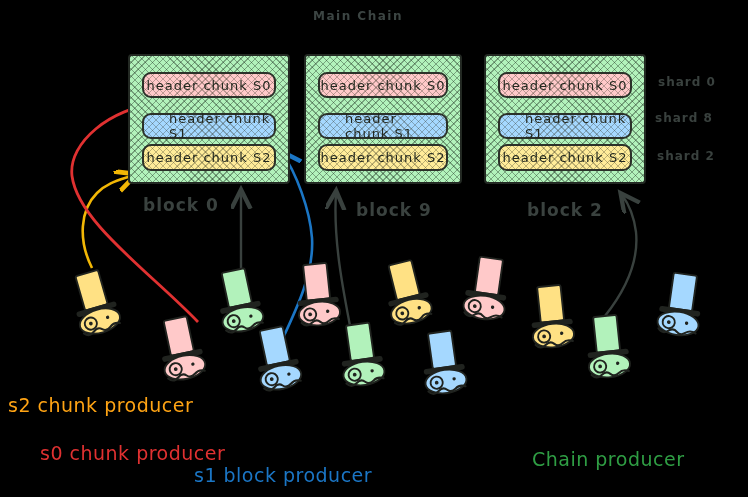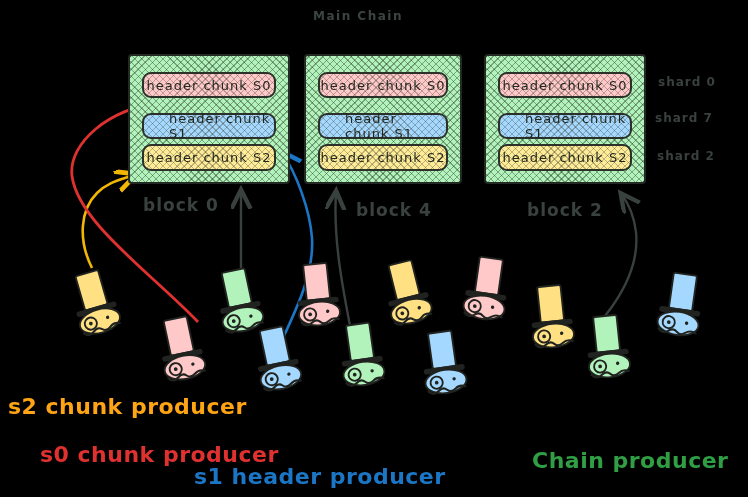--- a/index.html
+++ b/index.html
@@ -26,21 +26,21 @@
   .chunk.s0{top:16px;background-color:#ffc9c9;}
   .chunk.s1{top:57px;background-color:#a5d8ff;padding-left:25px;}
   .chunk.s2{top:88px;height:27px;background-color:#ffec99;}
   .chunk.s0,.chunk.s1,.chunk.s2{
     background-image:
       repeating-linear-gradient(45deg, rgba(40,40,25,.30) 0 1px, transparent 1px 5px),
       repeating-linear-gradient(-45deg, rgba(40,40,25,.30) 0 1px, transparent 1px 5px);
   }
   .block-label{font-size:17px;letter-spacing:1px;color:#3a423f;font-weight:bold;}
   .shard-label{font-size:12px;letter-spacing:1px;color:#39413e;font-weight:bold;}
-  .legend{font-size:22px;font-weight:bold;letter-spacing:.5px;}
+  .legend{font-size:19px;font-weight:normal;letter-spacing:.5px;}
   #arrows{position:absolute;left:0;top:0;}
   .producer{position:absolute;width:60px;transform:rotate(var(--rot,0deg));}
   .producer svg{display:block;width:60px;height:auto;}
 </style>
 </head>
 <body>
 
 <div class="stage">
 
   <svg id="arrows" width="748" height="497">
@@ -80,25 +80,25 @@
     <div class="chunk s2">header chunk S2</div>
   </div>
 
   <div class="block" style="left:484px;width:162px">
     <div class="chunk s0">header chunk S0</div>
     <div class="chunk s1">header chunk S1</div>
     <div class="chunk s2">header chunk S2</div>
   </div>
 
   <div class="lbl block-label" style="left:143px;top:195px">block 0</div>
-  <div class="lbl block-label" style="left:356px;top:200px">block 4</div>
+  <div class="lbl block-label" style="left:356px;top:200px">block 9</div>
   <div class="lbl block-label" style="left:527px;top:200px">block 2</div>
 
   <div class="lbl shard-label" style="left:658px;top:75px">shard 0</div>
-  <div class="lbl shard-label" style="left:655px;top:111px">shard 7</div>
+  <div class="lbl shard-label" style="left:655px;top:111px">shard 8</div>
   <div class="lbl shard-label" style="left:657px;top:149px">shard 2</div>
 
   <div class="producer" style="left: 66px; top: 270px; --rot: -16deg; --hat: #ffe184;">
   <svg viewBox="0 0 64 80" xmlns="http://www.w3.org/2000/svg">
     <g>
       <rect x="20" y="2" width="25" height="38" rx="2" style="fill:var(--hat)" stroke="#20231f" stroke-width="2"></rect>
       <path d="M13 42 L51 42" stroke="#20231f" stroke-width="6" stroke-linecap="round"></path>
       <ellipse cx="32" cy="55" rx="22" ry="12.5" style="fill:var(--hat)" stroke="#20231f" stroke-width="2"></ellipse>
       <circle cx="22" cy="55" r="6.5" fill="none" stroke="#20231f" stroke-width="2"></circle>
       <circle cx="22" cy="55" r="2" fill="#20231f"></circle>
@@ -246,16 +246,16 @@
       <circle cx="22" cy="55" r="6.5" fill="none" stroke="#20231f" stroke-width="2"></circle>
       <circle cx="22" cy="55" r="2" fill="#20231f"></circle>
       <circle cx="41" cy="53.5" r="1.8" fill="#20231f"></circle>
       <path d="M12 63 Q17 69 23 64 Q28 60 32 64 Q36 68 41 64 Q46 60 52 63" fill="none" stroke="#20231f" stroke-width="2.2" stroke-linecap="round"></path>
     </g>
   </svg>
 </div>
 
   <div class="lbl legend" style="left: 8px; top: 394px; color: rgb(255, 164, 20);">s2 chunk producer</div>
   <div class="lbl legend" style="left: 40px; top: 442px; color: rgb(224, 49, 49); text-align: center;">s0 chunk producer</div>
-  <div class="lbl legend" style="left: 194px; top: 464px; color: rgb(27, 118, 197);">s1 header producer</div>
+  <div class="lbl legend" style="left: 194px; top: 464px; color: rgb(27, 118, 197);">s1 block producer</div>
   <div class="lbl legend" style="left: 532px; top: 448px; color: rgb(47, 158, 68);">Chain producer</div>
 
 </div>
 
 </body></html>

